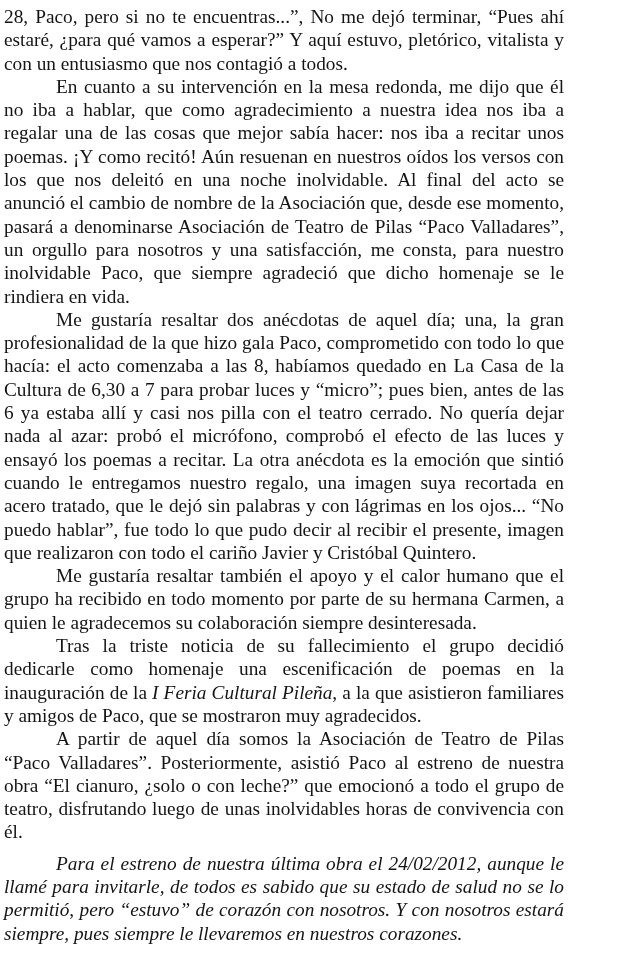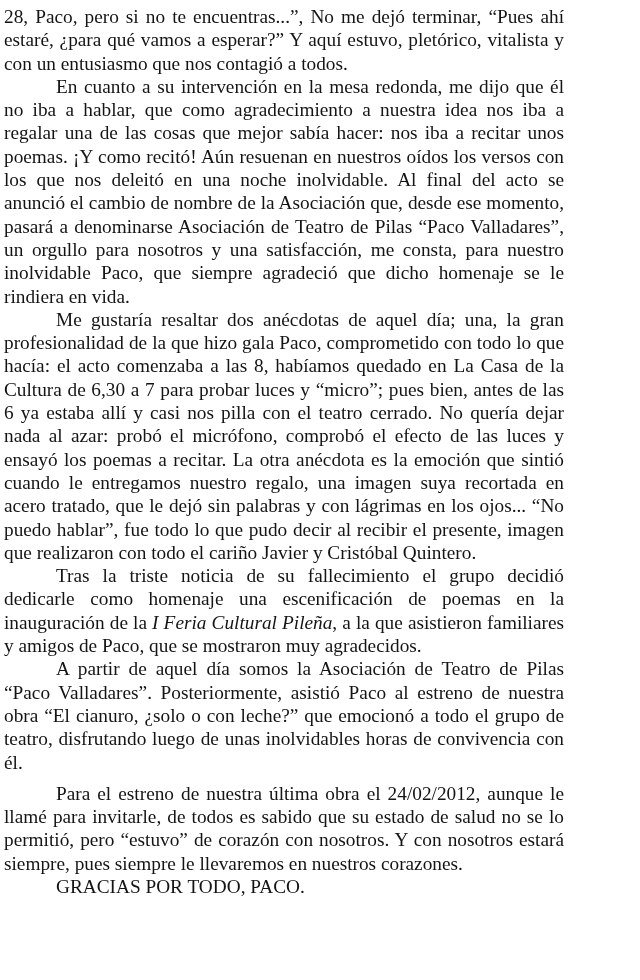--- a/index.html
+++ b/index.html
@@ -22,31 +22,32 @@
   .text-block p {
     margin: 0;
     text-align: justify;
     text-justify: inter-word;
   }
   .text-block p.indent {
     text-indent: 52px;
   }
   .text-block p.space-before {
     margin-top: 8px;
+    font-style: italic;
   }
   .text-block .italic {
     font-style: italic;
   }
 </style>
 </head>
 <body>
 
 <div class="page">
   <div class="text-block" id="text-block">
       <p><span>28, Paco, pero si no te encuentras...”, No me dejó terminar, “Pues ahí estaré, ¿para qué vamos a esperar?” Y aquí estuvo, pletórico, vitalista y con un entusiasmo que nos contagió a todos.</span></p>
       <p class="indent"><span>En cuanto a su intervención en la mesa redonda, me dijo que él no iba a hablar, que como agradecimiento a nuestra idea nos iba a regalar una de las cosas que mejor sabía hacer: nos iba a recitar unos poemas. ¡Y como recitó! Aún resuenan en nuestros oídos los versos con los que nos deleitó en una noche inolvidable. Al final del acto se anunció el cambio de nombre de la Asociación que, desde ese momento, pasará a denominarse Asociación de Teatro de Pilas “Paco Valladares”, un orgullo para nosotros y una satisfacción, me consta, para nuestro inolvidable Paco, que siempre agradeció que dicho homenaje se le rindiera en vida.</span></p>
       <p class="indent"><span>Me gustaría resaltar dos anécdotas de aquel día; una, la gran profesionalidad de la que hizo gala Paco, comprometido con todo lo que hacía: el acto comenzaba a las 8, habíamos quedado en La Casa de la Cultura de 6,30 a 7 para probar luces y “micro”; pues bien, antes de las 6 ya estaba allí y casi nos pilla con el teatro cerrado. No quería dejar nada al azar: probó el micrófono, comprobó el efecto de las luces y ensayó los poemas a recitar. La otra anécdota es la emoción que sintió cuando le entregamos nuestro regalo, una imagen suya recortada en acero tratado, que le dejó sin palabras y con lágrimas en los ojos... “No puedo hablar”, fue todo lo que pudo decir al recibir el presente, imagen que realizaron con todo el cariño Javier y Cristóbal Quintero.</span></p>
+      <p class="indent"><span>Me gustaría resaltar también el apoyo y el calor humano que el grupo ha recibido  en todo momento por parte de su hermana Carmen, a quien le agradecemos su colaboración siempre desinteresada.</span></p>
       <p class="indent"><span>Tras la triste noticia de su fallecimiento el grupo decidió dedicarle como homenaje una escenificación de poemas en la inauguración de la </span><span class="italic">I Feria Cultural Pileña</span><span>, a la que asistieron familiares y amigos de Paco, que se mostraron muy agradecidos.</span></p>
       <p class="indent"><span>A partir de aquel día somos la Asociación de Teatro de Pilas “Paco Valladares”. Posteriormente, asistió Paco al estreno de nuestra obra “El cianuro, ¿solo o con leche?” que emocionó a todo el grupo de teatro, disfrutando luego de unas inolvidables horas de convivencia con él.</span></p>
       <p class="indent space-before"><span>Para el estreno de nuestra última obra el 24/02/2012, aunque le llamé para invitarle, de todos es sabido que su estado de salud no se lo permitió, pero “estuvo” de corazón con nosotros. Y con nosotros estará siempre, pues siempre le llevaremos en nuestros corazones.</span></p>
-      <p class="indent"><span>GRACIAS POR TODO, PACO.</span></p>
     </div>
 </div>
 
 </body></html>

